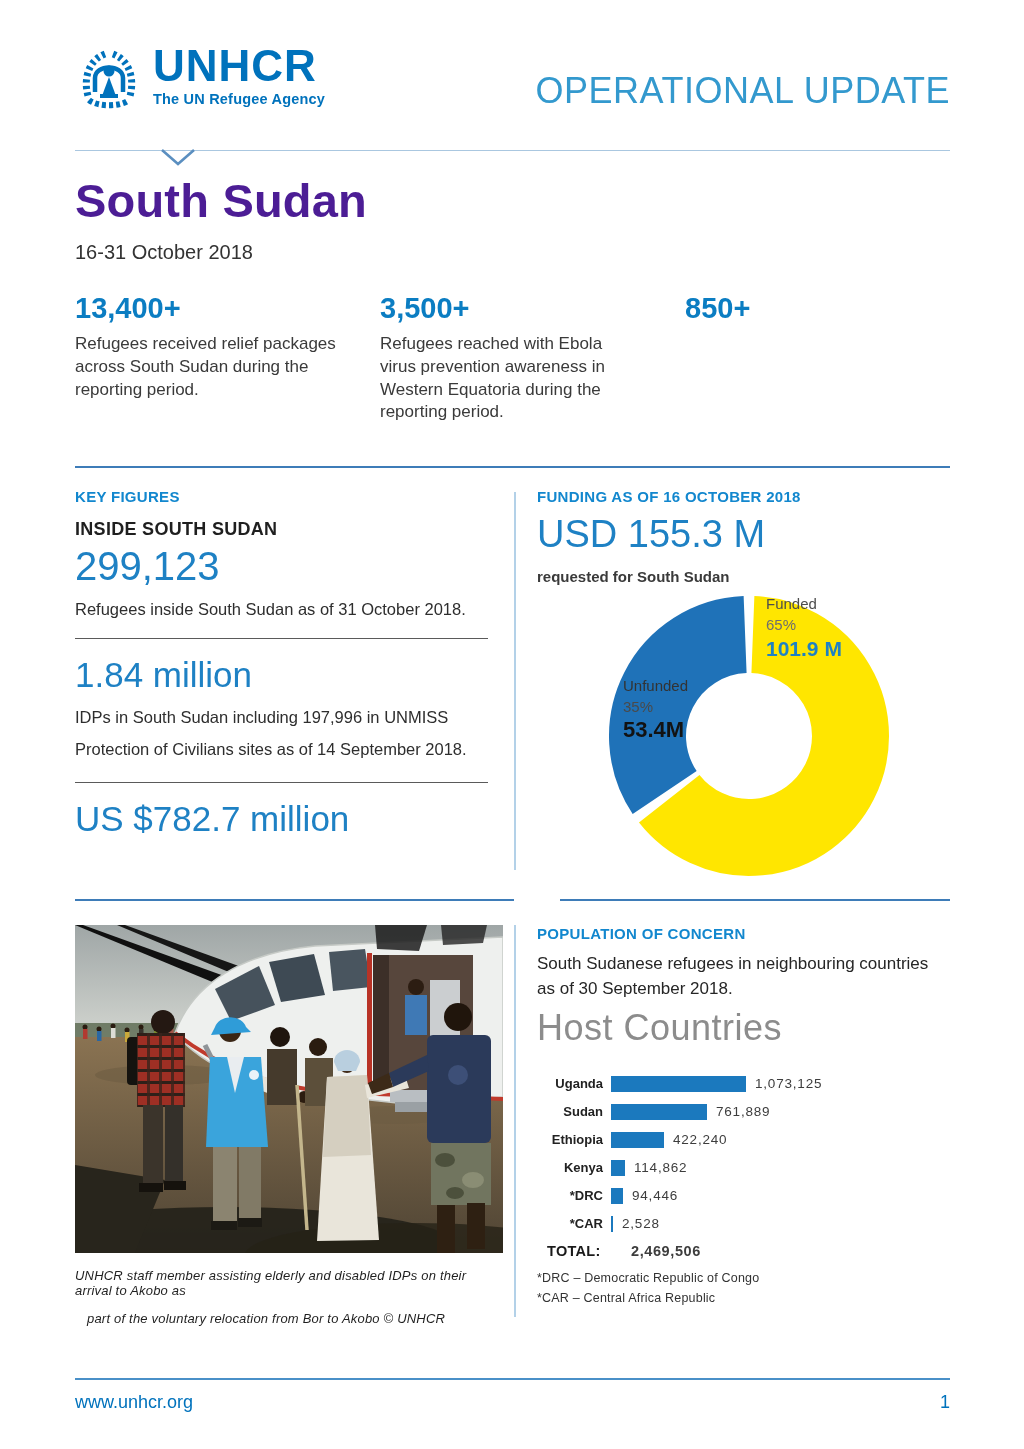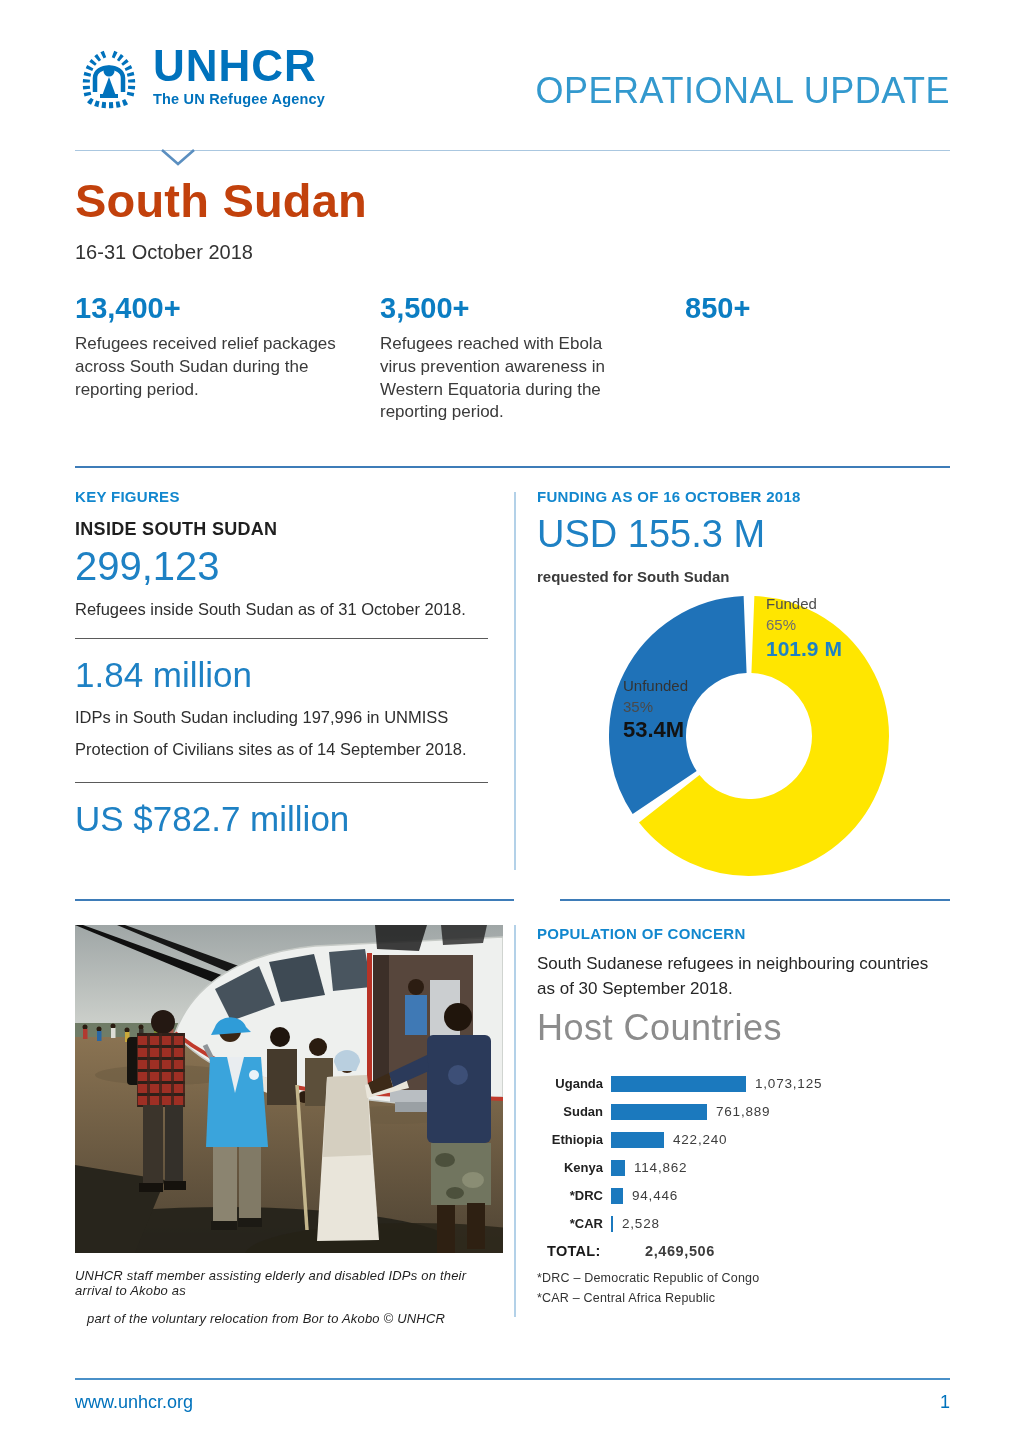--- a/index.html
+++ b/index.html
@@ -14,21 +14,21 @@
   
   .header { display:flex; justify-content:space-between; align-items:flex-end; padding-top:44px; }
   .logo { display:flex; align-items:flex-start; gap:10px; }
   .logo-text .logo-title { font-size:44px; font-weight:700; color:#0072BC; letter-spacing:1px; line-height:1; }
   .logo-text .logo-sub { font-size:14.5px; font-weight:700; color:#0072BC; margin-top:3px; letter-spacing:.2px; }
   .doc-type { font-size:36px; color:#3399CE; letter-spacing:.5px; padding-bottom:8px; }
   .header-rule { position:relative; margin-top:30px; border-top:1.5px solid #aac7e0; }
   .chevron { position:absolute; left:86px; top:-2px; }
 
   
-  .country-title { margin-top:22px; font-size:47px; font-weight:700; color:#c2410c; letter-spacing:.2px; }
+  .country-title { margin-top:22px; font-size:47px; font-weight:700; color:#4c1d95; letter-spacing:.2px; }
   .period { margin-top:13px; font-size:20px; color:#333; }
 
   
   .highlights { display:flex; margin-top:28px; min-height:152px; }
   .highlight { width:305px; flex:0 0 305px; }
   .highlight .num { font-size:29px; font-weight:700; color:#0B7DC2; }
   .highlight .desc { margin-top:8px; font-size:17px; line-height:1.34; color:#3a3a3a; max-width:262px; }
 
   .top-rule { border-top:2px solid #3E7CB8; margin-top:22px; }
 
@@ -72,21 +72,21 @@
   .pop-caption { margin-top:10px; font-size:17px; color:#262626; line-height:1.45; max-width:410px; }
   .host-title { margin-top:6px; font-size:36px; color:#8C8C8C; letter-spacing:.5px; }
 
   .bar-chart { margin-top:26px; }
   .bar-row { display:flex; align-items:center; height:17px; margin-bottom:11px; }
   .bar-row .bar-label { width:66px; text-align:right; font-size:13px; font-weight:700; color:#222; flex:0 0 66px; }
   .bar-row .bar { height:16px; margin-left:8px; background:#1B79BE; }
   .bar-row .bar-value { margin-left:9px; font-size:13.5px; color:#3d3d3d; letter-spacing:.8px; }
   .total-row { display:flex; margin-top:10px; align-items:baseline; }
   .total-row .total-label { width:66px; text-align:left; padding-left:10px; font-size:14.5px; font-weight:700; color:#1a1a1a; letter-spacing:.3px; }
-  .total-row .total-value { margin-left:42px; font-size:14.5px; font-weight:700; color:#3d3d3d; letter-spacing:.6px; }
+  .total-row .total-value { margin-left:28px; font-size:14.5px; font-weight:700; color:#3d3d3d; letter-spacing:.6px; }
   .footnotes { margin-top:12px; }
   .footnote { font-size:12.5px; color:#333; margin-top:6px; letter-spacing:.2px; }
 
   
   .footer { position:absolute; left:75px; right:74px; bottom:36px; }
   .footer-rule { border-top:2px solid #4a90c8; }
   .footer-row { display:flex; justify-content:space-between; margin-top:12px; }
   .footer-site { font-size:18px; color:#0072BC; text-decoration:none; }
   .footer-page { font-size:18px; color:#0072BC; }
 </style>

